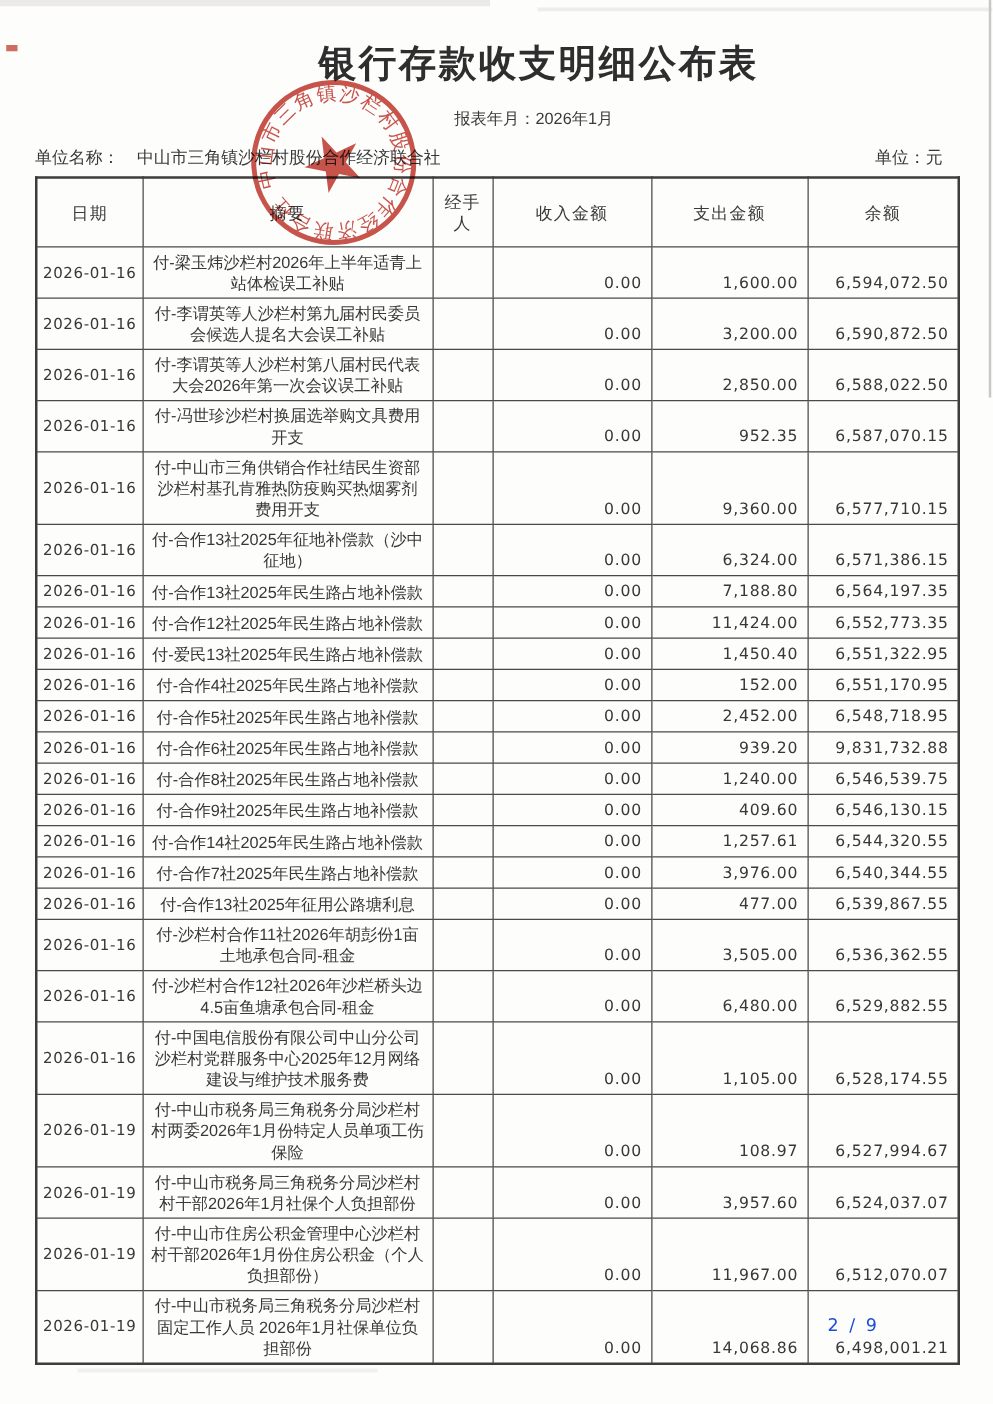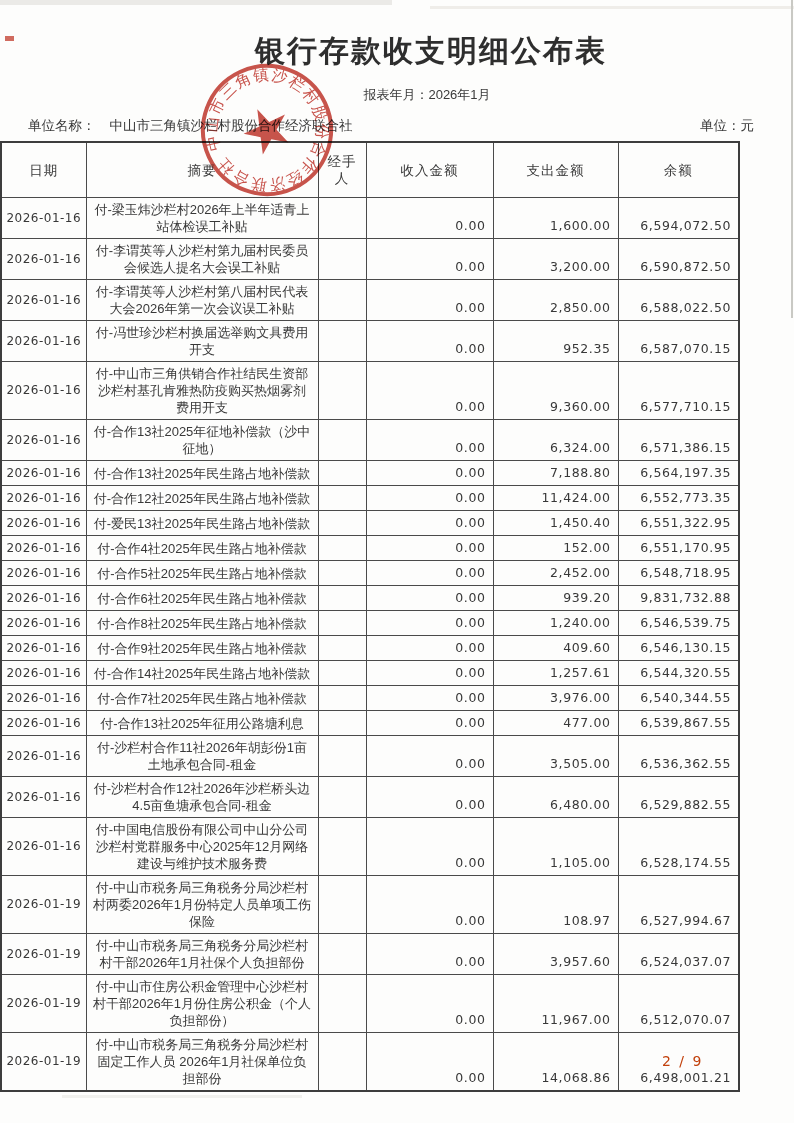--- a/index.html
+++ b/index.html
@@ -44,20 +44,21 @@
     font-size:13.5px;
     height:20px;
   }
   .unit-name-label { margin-right:14px; }
   .unit-right { position:absolute; right:12px; top:0; }
 
   table.ledger {
     table-layout:fixed;
     border-collapse:collapse;
     width:738px;
+    margin-left:28px;
     margin-top:4px;
     border:2px solid #3d3d3d;
     font-size:13px;
   }
   .ledger th, .ledger td {
     border:1px solid #4a4a4a;
     line-height:17px;
     vertical-align:middle;
   }
   .ledger th {
@@ -89,21 +90,21 @@
   }
   .ledger tr { min-height:24px; }
   .ledger td { height:24px; }
 
   .page-number {
     position:absolute;
     top:1053px;
     left:662px;
     font-size:14px;
     letter-spacing:2px;
-    color:#c2410c;
+    color:#1d4ed8;
     font-family:"DejaVu Sans", sans-serif;
   }
 
   .stamp {
     position:absolute;
     left:182px;
     top:45px;
     mix-blend-mode:multiply;
     opacity:.92;
     pointer-events:none;

